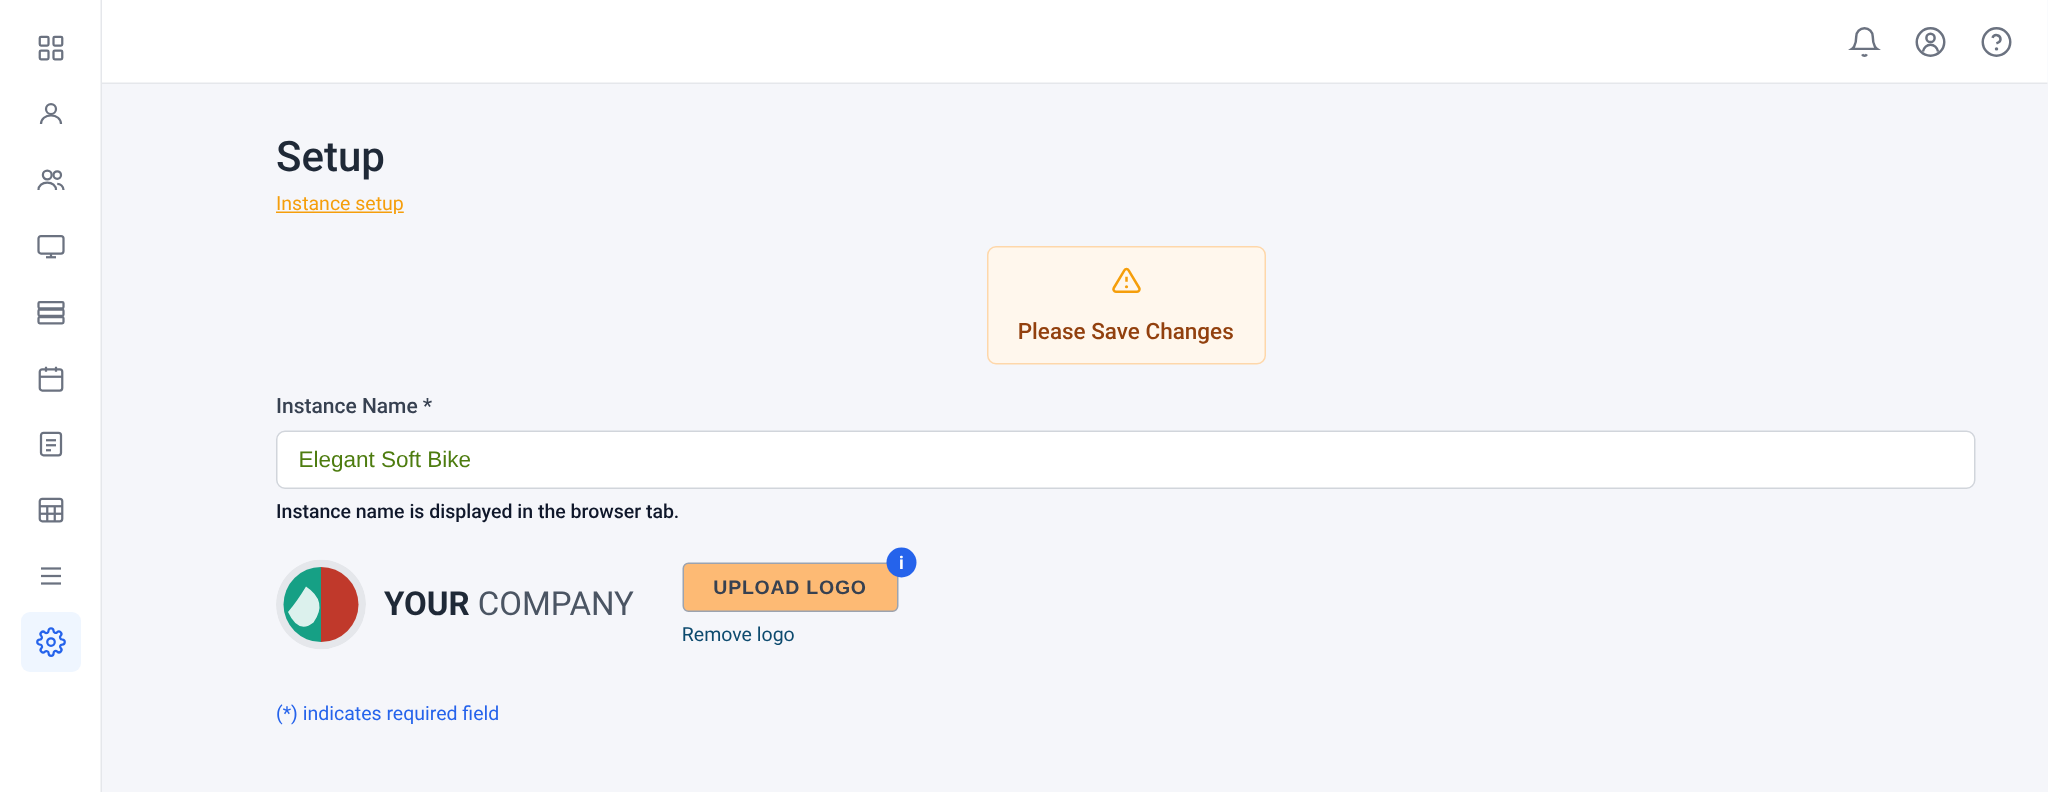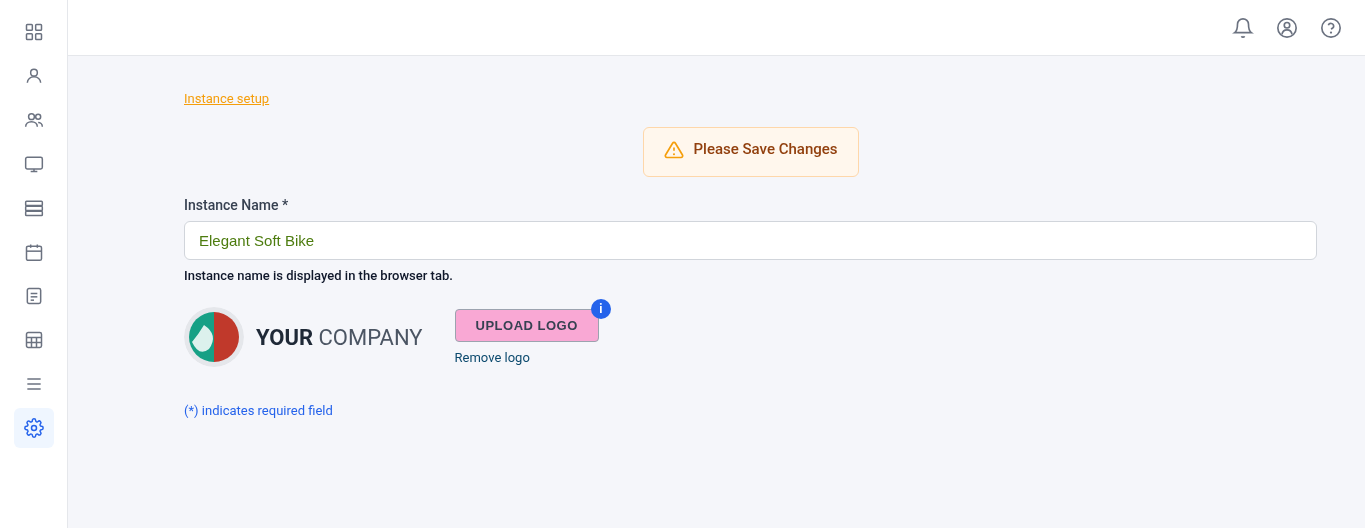--- a/index.html
+++ b/index.html
@@ -76,28 +76,29 @@
       font-size: 13px;
       color: #f59e0b;
       text-decoration: underline;
       cursor: pointer;
       margin-top: 48px;
     }
 
     
     .warning-banner {
       display: flex;
-      align-items: flex-start;
+      align-items: center;
       gap: 10px;
       background: #fff7ed;
       border: 1px solid #fed7aa;
       border-radius: 6px;
       padding: 12px 20px;
       width: fit-content;
       margin: 20px auto;
+      flex-direction: column;
     }
     .warning-icon {
       color: #f59e0b;
       font-size: 18px;
     }
     .warning-text {
       color: #92400e;
       font-size: 15px;
       font-weight: 500;
     }
@@ -162,21 +163,21 @@
     }
 
     .logo-actions {
       display: flex;
       flex-direction: column;
       gap: 8px;
       position: relative;
     }
     .upload-btn {
       border: 1px solid #9ca3af;
-      background: #f9a8d4;
+      background: #fdba74;
       border-radius: 4px;
       padding: 8px 20px;
       font-size: 13px;
       font-weight: 600;
       color: #374151;
       cursor: pointer;
       letter-spacing: 0.5px;
     }
     .remove-link {
       font-size: 13px;
@@ -315,20 +316,21 @@
     <svg width="22" height="22" viewBox="0 0 24 24" fill="none" stroke="#6b7280" stroke-width="1.8">
       <circle cx="12" cy="12" r="10"></circle>
       <path d="M9.09 9a3 3 0 0 1 5.83 1c0 2-3 3-3 3"></path>
       <line x1="12" y1="17" x2="12.01" y2="17" stroke-width="2.5" stroke-linecap="round"></line>
     </svg>
   </div>
 </div>
 
 <div class="content-wrapper">
   <div class="main">
+    <h1 class="page-title">Setup</h1>
     <a class="breadcrumb-link">Instance setup</a>
 
     
     <div class="warning-banner">
       <span class="warning-icon">
         <svg width="20" height="20" viewBox="0 0 24 24" fill="none" stroke="#f59e0b" stroke-width="2">
           <path d="M10.29 3.86L1.82 18a2 2 0 0 0 1.71 3h16.94a2 2 0 0 0 1.71-3L13.71 3.86a2 2 0 0 0-3.42 0z"></path>
           <line x1="12" y1="9" x2="12" y2="13"></line>
             <line x1="12" y1="17" x2="12.01" y2="17" stroke-width="2.5" stroke-linecap="round"></line>
         </svg>

